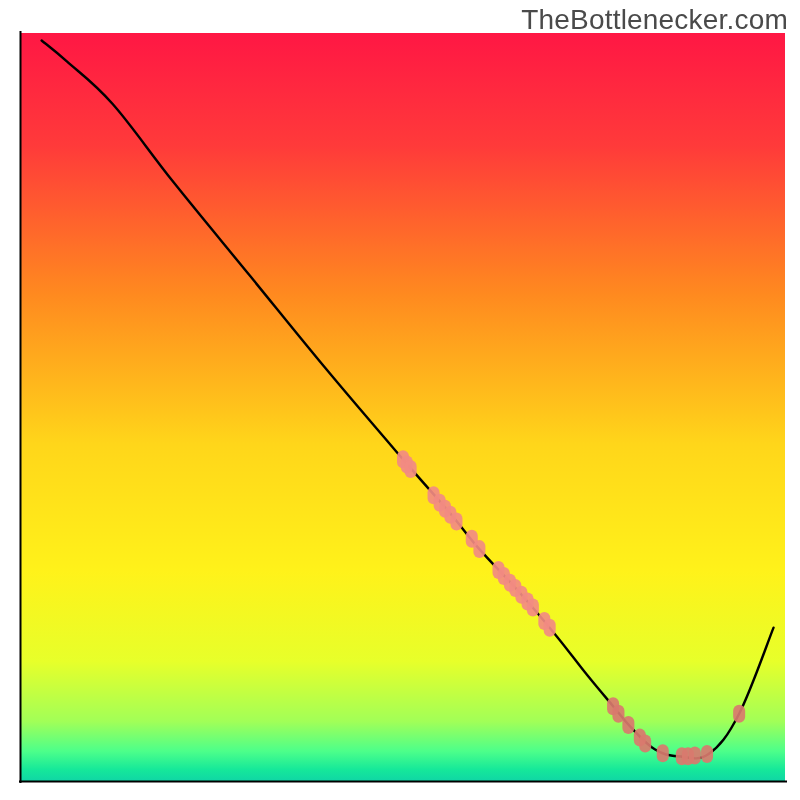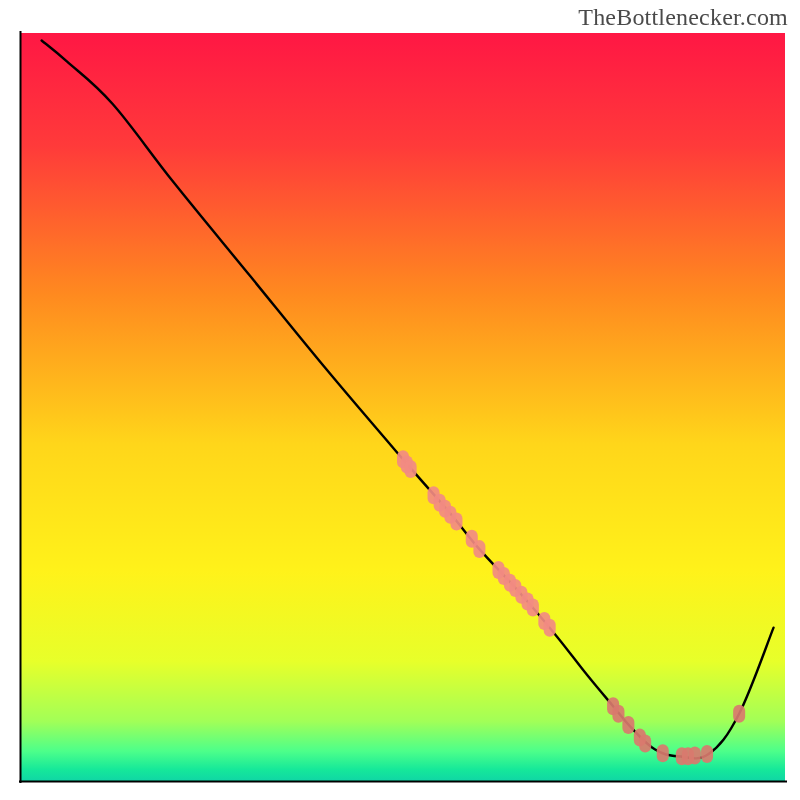--- a/index.html
+++ b/index.html
@@ -12,26 +12,25 @@
   }
   .container {
     position: relative;
     width: 800px;
     height: 800px;
   }
   .watermark {
     position: absolute;
     top: 4px;
     right: 12px;
-    font-size: 24px;
+    font-size: 28px;
     font-weight: 500;
     color: #4a4a4a;
     z-index: 20;
     letter-spacing: 0.2px;
-    font-family: Liberation Serif, serif;
   }
   svg.chart {
     position: absolute;
     top: 0;
     left: 0;
     width: 800px;
     height: 800px;
     display: block;
   }
 </style>

